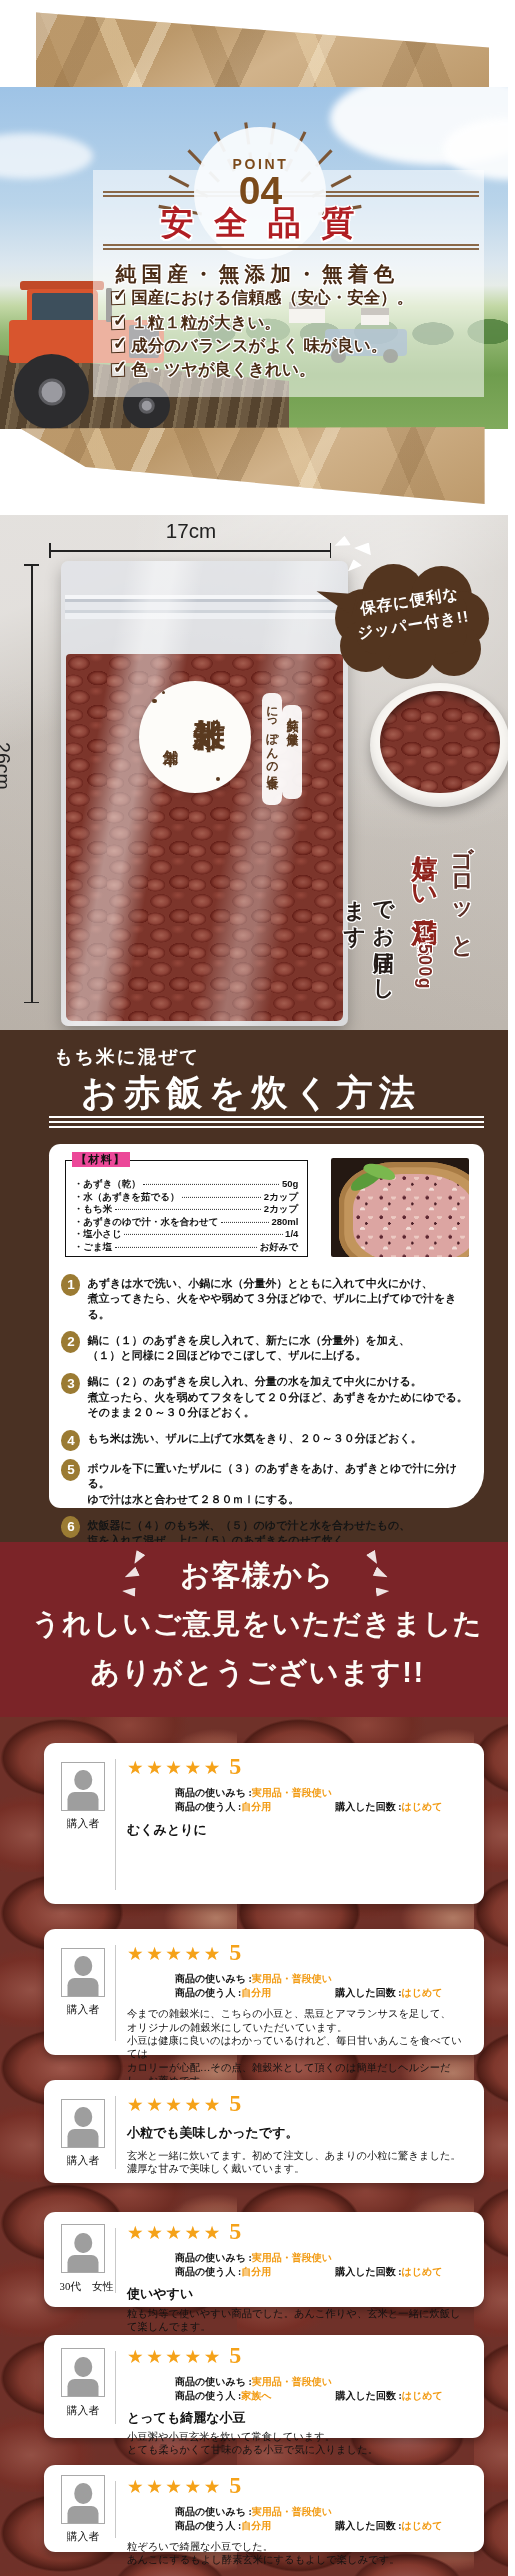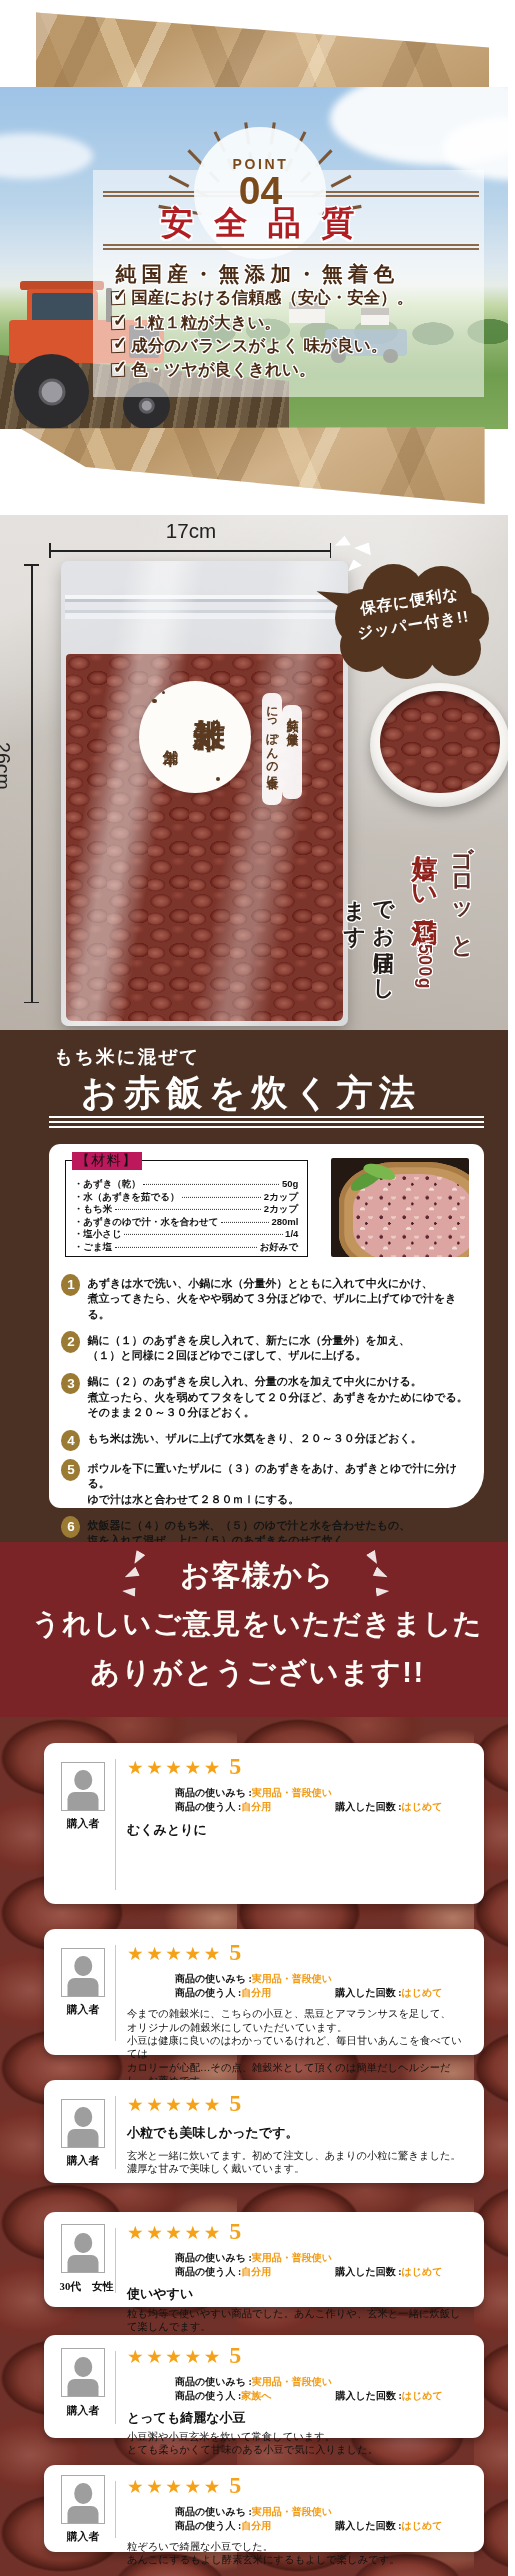--- a/index.html
+++ b/index.html
@@ -154,22 +154,22 @@
   
   .recipe{position:absolute;left:0;top:1030px;width:515px;height:512px;background:#4a3123;}
   .recipe-sub{position:absolute;left:54px;top:14.4px;font-size:18.5px;font-weight:700;color:#fff;letter-spacing:2.1px;}
   .recipe-title{position:absolute;left:81px;top:39px;font-size:36px;font-weight:700;color:#fff;letter-spacing:6.2px;}
   .wlines{position:absolute;left:49px;top:86px;width:435px;}
   .wlines div{height:2.1px;background:#fff;margin-bottom:3.1px;}
   .recipe-card{position:absolute;left:49px;top:114px;width:435px;height:364px;background:#fff;
     border-radius:11.3px 11.3px 36px 11.3px;}
   .mat-box{position:absolute;left:15.5px;top:15.5px;width:243px;height:97px;border:1.5px solid #111;
     padding:17.5px 8.2px 4.1px 8.2px;}
-  .mat-head{position:absolute;left:6.2px;top:-8.2px;background:#be185d;padding:0 4.1px;
-    font-size:14px;font-weight:400;color:#111;letter-spacing:1.5px;}
+  .mat-head{position:absolute;left:6.2px;top:-8.2px;background:#ec4899;padding:0 4.1px;
+    font-size:11px;font-weight:700;color:#111;letter-spacing:1.5px;}
   .mrow{display:flex;align-items:baseline;font-size:9.5px;font-weight:700;color:#111;line-height:12.6px;}
   .mdots{flex:1;border-bottom:1px dotted #333;margin:0 2.6px;transform:translateY(-2.1px);}
   .recipe-photo{position:absolute;left:282px;top:14.4px;width:138px;height:99px;border-radius:2.1px;
     overflow:hidden;background:#241812;}
   .r-wood{position:absolute;left:6%;top:4%;width:108%;height:110%;border-radius:38% 42% 30% 34%;
     background:#c2955c;box-shadow:inset 0 0 0 5.2px #a97c45;}
   .r-rice{position:absolute;left:16%;top:16%;width:88%;height:88%;border-radius:40% 44% 32% 36%;
     background-color:#dca5a2;
     background-image:radial-gradient(circle 2.1px at 5.2px 4.1px,#5c2630 0 1.5px,rgba(0,0,0,0) 2.1px),
       radial-gradient(circle 1.5px at 13.4px 10.3px,#4c2028 0 1.2px,rgba(0,0,0,0) 1.5px),
@@ -202,21 +202,21 @@
     background-size:237px 155px;}
   .card{position:absolute;left:44px;width:440px;background:#fff;border-radius:11.3px;
     box-shadow:0 3.1px 7.2px rgba(0,0,0,.25);font-family:"Liberation Serif",serif;}
   .avatar-col{position:absolute;left:15.5px;top:18.5px;width:47px;text-align:center;}
   .avatar-box{position:relative;width:44px;height:49px;margin:0 auto;border:0.5px solid #a9a9a9;
     background:#fff;overflow:hidden;}
   .av-head{position:absolute;left:50%;top:7.2px;transform:translateX(-50%);width:17.5px;height:20.6px;
     border-radius:50%;background:#9e9e9e;}
   .av-body{position:absolute;left:50%;bottom:-4.1px;transform:translateX(-50%);width:31px;height:21.6px;
     border-radius:7.2px 7.2px 0 0;background:#9e9e9e;}
-  .buyer{margin-top:6.2px;font-size:10.8px;font-weight:700;color:#111;white-space:nowrap;}
+  .buyer{margin-top:6.2px;font-size:10.8px;font-weight:400;color:#111;white-space:nowrap;}
   .vline{position:absolute;left:71px;top:15.5px;bottom:14.4px;width:0.5px;background:#c9c9c9;}
   .card-content{position:absolute;left:83px;top:10.3px;right:13.4px;}
   .stars-row{display:flex;align-items:baseline;gap:6.2px;}
   .stars{color:#f5a219;font-size:18.5px;letter-spacing:2.6px;font-family:"DejaVu Sans",sans-serif;}
   .score{color:#f5a219;font-size:24px;font-weight:700;}
   .meta{margin-top:6.2px;font-size:10px;font-weight:700;color:#111;}
   .meta .pair{margin-right:13.4px;white-space:nowrap;padding-left:48px;}
   .meta .m-val{color:#f29b13;}
   .rtitle{margin-top:6.7px;font-size:13px;font-weight:700;color:#111;}
   .rbody{margin-top:6.7px;font-size:10.3px;color:#111;line-height:1.3;white-space:pre-line;}

